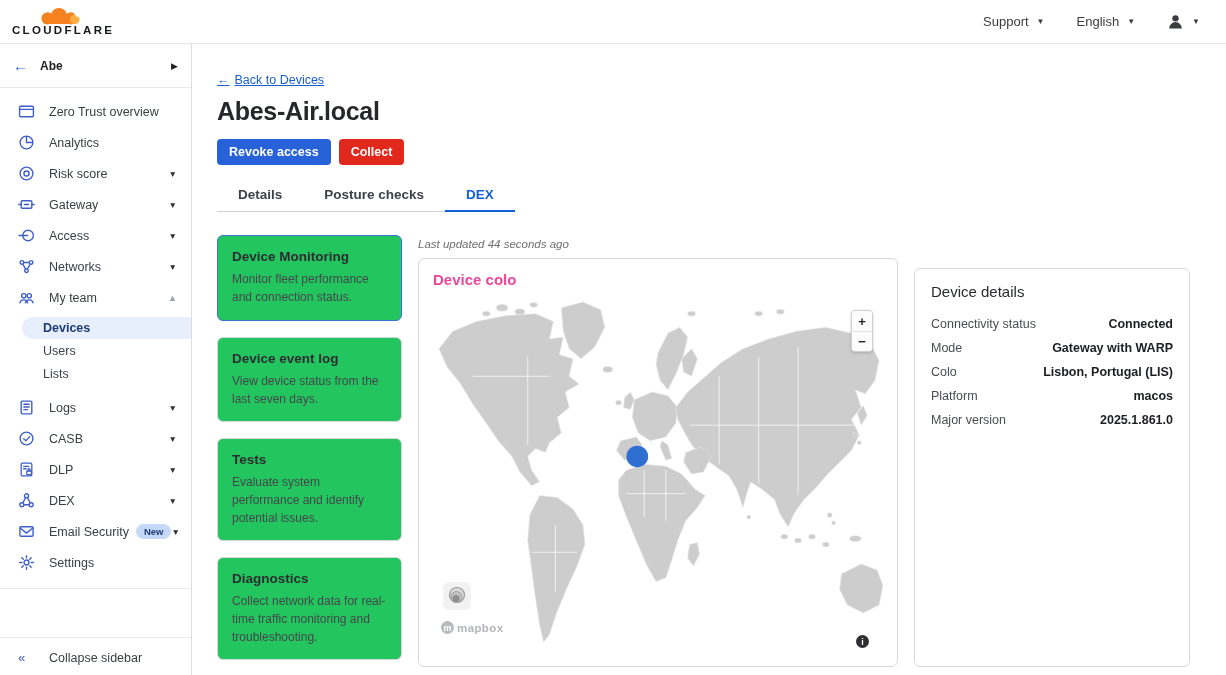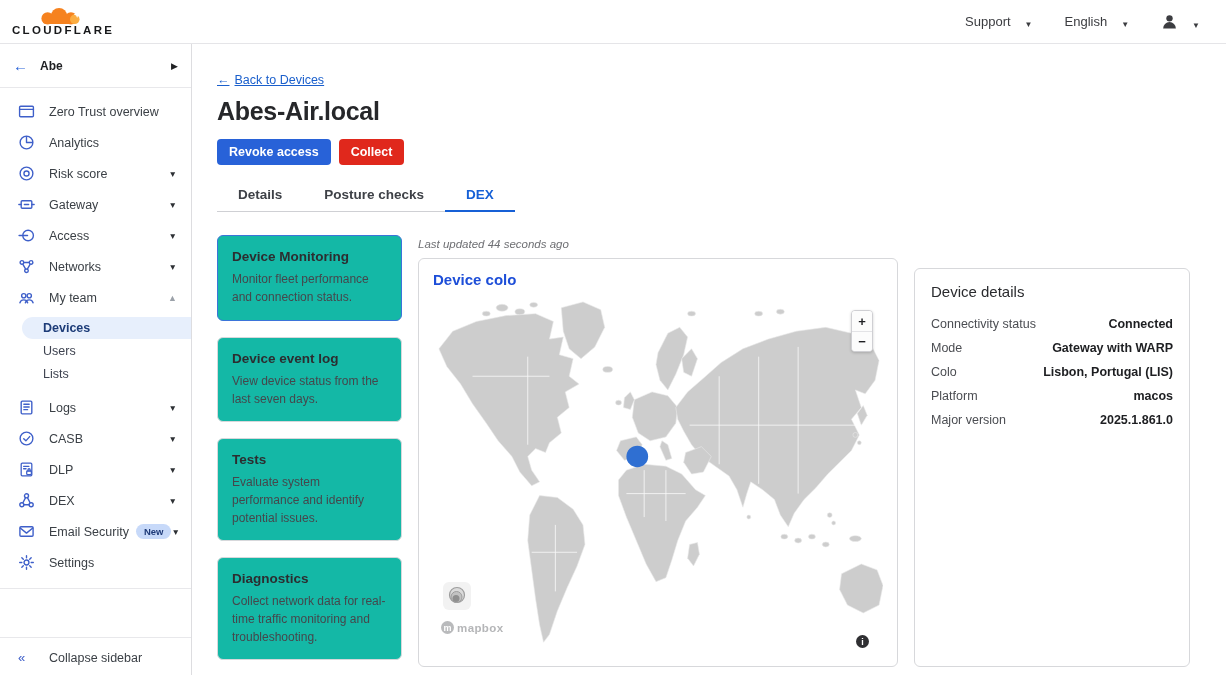--- a/index.html
+++ b/index.html
@@ -6,21 +6,21 @@
   html, body { margin:0; padding:0; width:1226px; height:675px; overflow:hidden;
     background:#fff; font-family:"Liberation Sans", sans-serif; color:#222; }
 
   
   .topbar { position:fixed; top:0; left:0; width:1226px; height:44px; background:#fff;
     border-bottom:1px solid #e5e5e8; display:flex; align-items:center; padding:0 26px 0 12px; z-index:20; }
   .logo { display:flex; flex-direction:column; align-items:flex-start; line-height:1; }
   .logo svg { display:block; margin-left:22px; }
   .brand-text { font-size:11.5px; font-weight:800; letter-spacing:2.3px; color:#17181a; margin-top:-1px; }
   .topbar-right { margin-left:auto; display:flex; align-items:center; gap:32px; font-size:13px; color:#3b3c40; }
-  .menu-item { display:flex; align-items:flex-end; gap:14px; cursor:pointer; }
+  .menu-item { display:flex; align-items:center; gap:8px; cursor:pointer; }
   .caret { font-size:8px; color:#3b3c40; }
 
   
   .sidebar { position:fixed; top:44px; left:0; width:192px; height:631px; background:#fff;
     border-right:1px solid #dddde0; display:flex; flex-direction:column; }
   .side-head { flex:none; height:44px; border-bottom:1px solid #e8e8eb; display:flex; align-items:center;
     padding:0 13px 0 13px; }
   .side-back { color:#2862d8; font-size:15px; width:27px; cursor:pointer; }
   .side-acct { font-weight:700; font-size:12px; color:#1e1f22; flex:1; }
   .side-expand { font-size:9px; color:#202124; cursor:pointer; }
@@ -53,30 +53,30 @@
   .btn { border:none; color:#fff; font-size:12.5px; font-weight:600; padding:5px 12px;
     border-radius:4px; font-family:inherit; cursor:pointer; line-height:1.3; }
   .btn.primary { background:#2862d8; }
   .btn.danger { background:#e0281c; }
   .tabs { margin-top:15px; display:inline-flex; border-bottom:1px solid #cfd0d4; }
   .tab { padding:7px 21px 8px; font-size:13.5px; font-weight:600; color:#3e4147; cursor:pointer; }
   .tab.active { color:#1660d6; font-weight:700; border-bottom:2px solid #1660d6; margin-bottom:-1px; }
 
   .content { display:flex; gap:16px; margin-top:23px; align-items:stretch; }
   .col-panels { width:185px; flex:none; display:flex; flex-direction:column; gap:16px; align-self:flex-start; }
-  .panel-card { border:1px solid #d7d8db; border-radius:6px; background:#14b8a6; padding:13px 14px; cursor:pointer; }
+  .panel-card { border:1px solid #d7d8db; border-radius:6px; background:#22c55e; padding:13px 14px; cursor:pointer; }
   .panel-card.active { border-color:#3b74d9; min-height:86px; }
   .panel-title { font-size:13.5px; font-weight:700; color:#2c2d30; margin-bottom:6px; }
   .panel-desc { font-size:12px; color:#45474c; line-height:1.5; }
 
   .col-map { flex:1; min-width:0; display:flex; flex-direction:column; }
   .live-heading { font-size:19px; font-weight:700; color:#26272a; margin:0; }
   .live-updated { font-size:11.5px; font-style:italic; color:#6e6f73; margin:3px 0 8px; }
   .map-card { border:1px solid #d7d8db; border-radius:6px; background:#fff; padding:12px 14px; flex:1; }
-  .map-card-title { font-size:15px; font-weight:700; color:#1d4ed8; }
+  .map-card-title { font-size:15px; font-weight:700; color:#ec4899; }
   .map-wrap { position:relative; margin-top:10px; height:356px; background:#fff; overflow:hidden; }
   .map-wrap svg.world { width:100%; height:100%; display:block; }
   .zoom-ctl { position:absolute; top:12px; right:10px; width:22px; background:#fff;
     border:1px solid #cfcfd3; border-radius:4px; box-shadow:0 1px 3px rgba(0,0,0,.18);
     display:flex; flex-direction:column; overflow:hidden; }
   .zoom-btn { height:20px; display:flex; align-items:center; justify-content:center;
     font-size:13px; font-weight:700; color:#1e1f22; cursor:pointer; background:#fcfcfc; }
   .zoom-btn + .zoom-btn { border-top:1px solid #e3e3e6; }
   .geo-ctl { position:absolute; left:10px; bottom:44px; width:28px; height:28px; border-radius:6px;
     background:#f2f2f2; display:flex; align-items:center; justify-content:center; cursor:pointer; }

